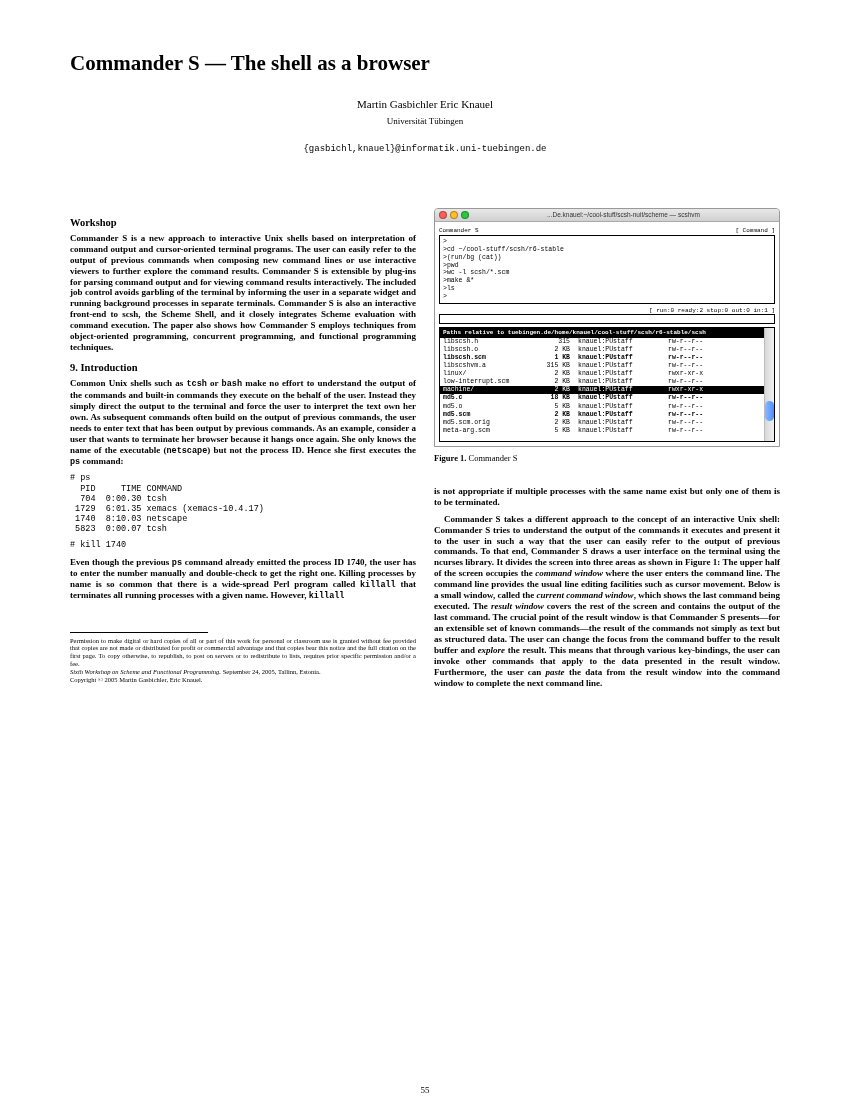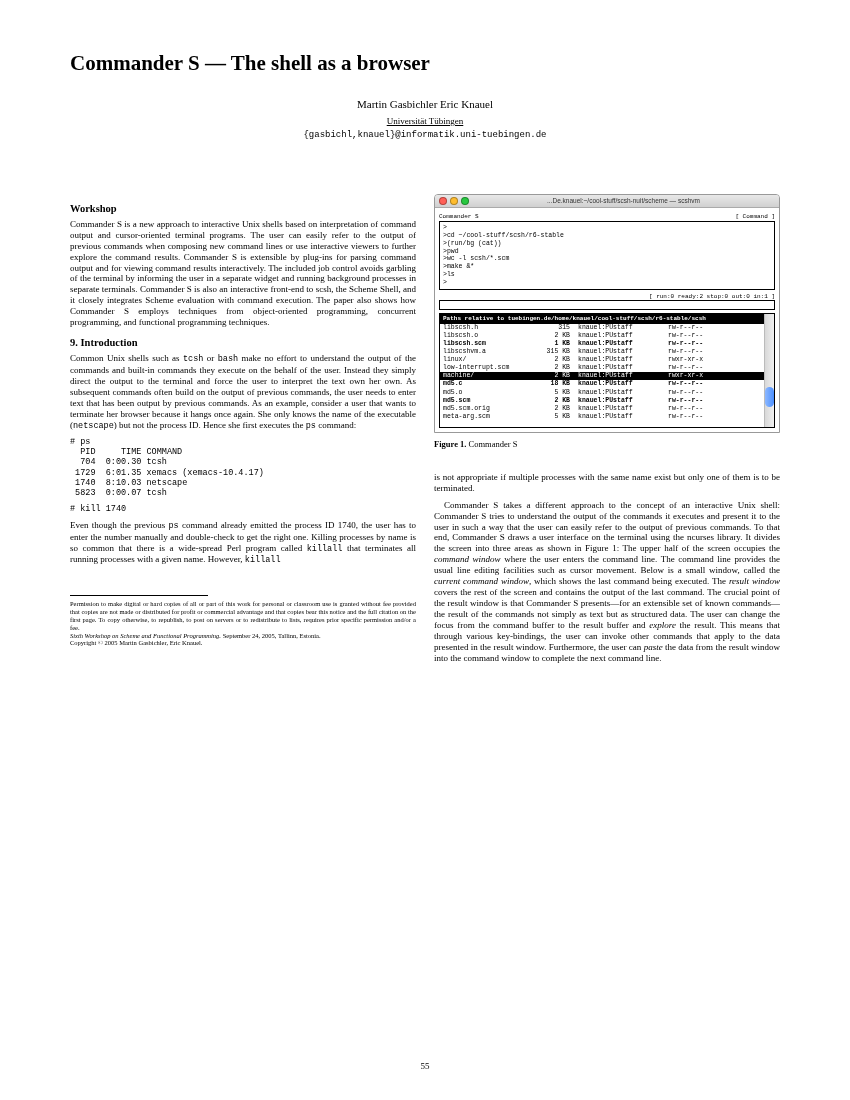--- a/index.html
+++ b/index.html
@@ -20,22 +20,21 @@
     margin-bottom: 22px;
   }
   .authors {
     text-align: center;
     font-size: 11px;
     margin-bottom: 4px;
   }
   .affiliation {
     text-align: center;
     font-size: 9px;
-    margin-bottom: 3px;
-    text-decoration: underline;
+    margin-bottom: 17px;
   }
   .email {
     text-align: center;
     font-family: Liberation Mono, monospace;
     font-size: 9px;
     margin-bottom: 52px;
   }
   .columns {
     display: flex;
     gap: 18px;
@@ -48,20 +47,21 @@
     font-weight: bold;
     font-size: 10.5px;
     margin-bottom: 4px;
     margin-top: 8px;
   }
   .body-text {
     text-align: justify;
     font-size: 9px;
     line-height: 1.22;
     margin-bottom: 6px;
+    font-weight: bold;
   }
   .body-text.indent {
     text-indent: 10px;
   }
   .code-inline {
     font-family: "Courier New", monospace;
     font-size: 8.5px;
   }
   .code-block {
     font-family: "Courier New", monospace;
@@ -77,21 +77,21 @@
     margin-top: 30px;
     margin-bottom: 4px;
   }
   .footnote {
     font-size: 6.5px;
     line-height: 1.2;
     text-align: justify;
   }
   .page-number {
     position: absolute;
-    bottom: 28px;
+    bottom: 4px;
     left: 0;
     right: 0;
     text-align: center;
     font-size: 9px;
   }
   .screenshot {
     border: 1px solid #999;
     border-radius: 4px 4px 0 0;
     background: #f8f8f8;
     width: 100%;

